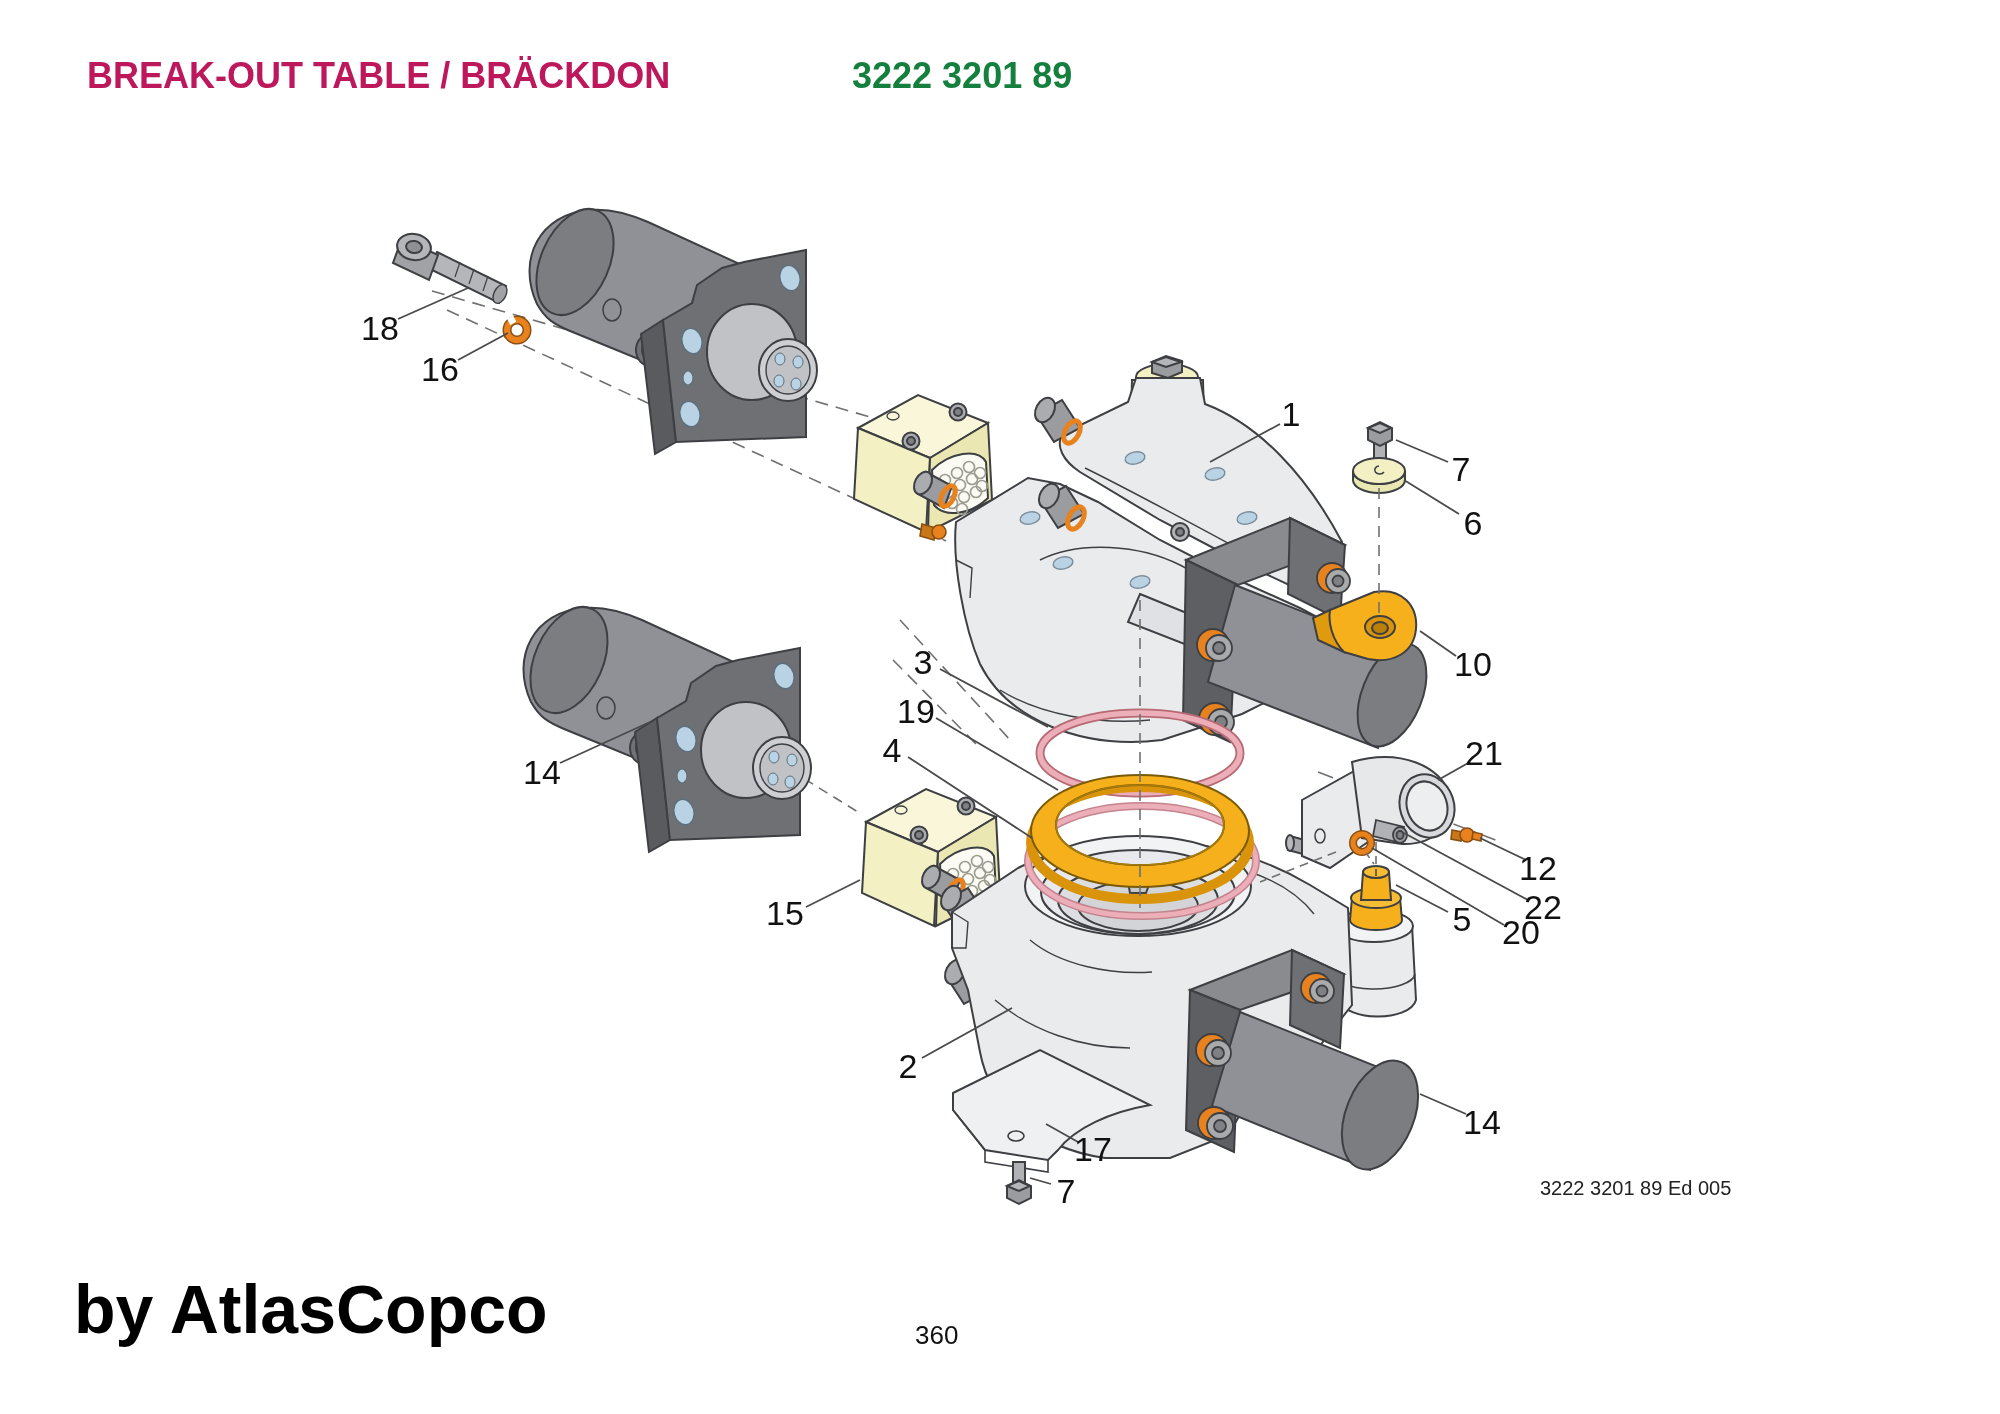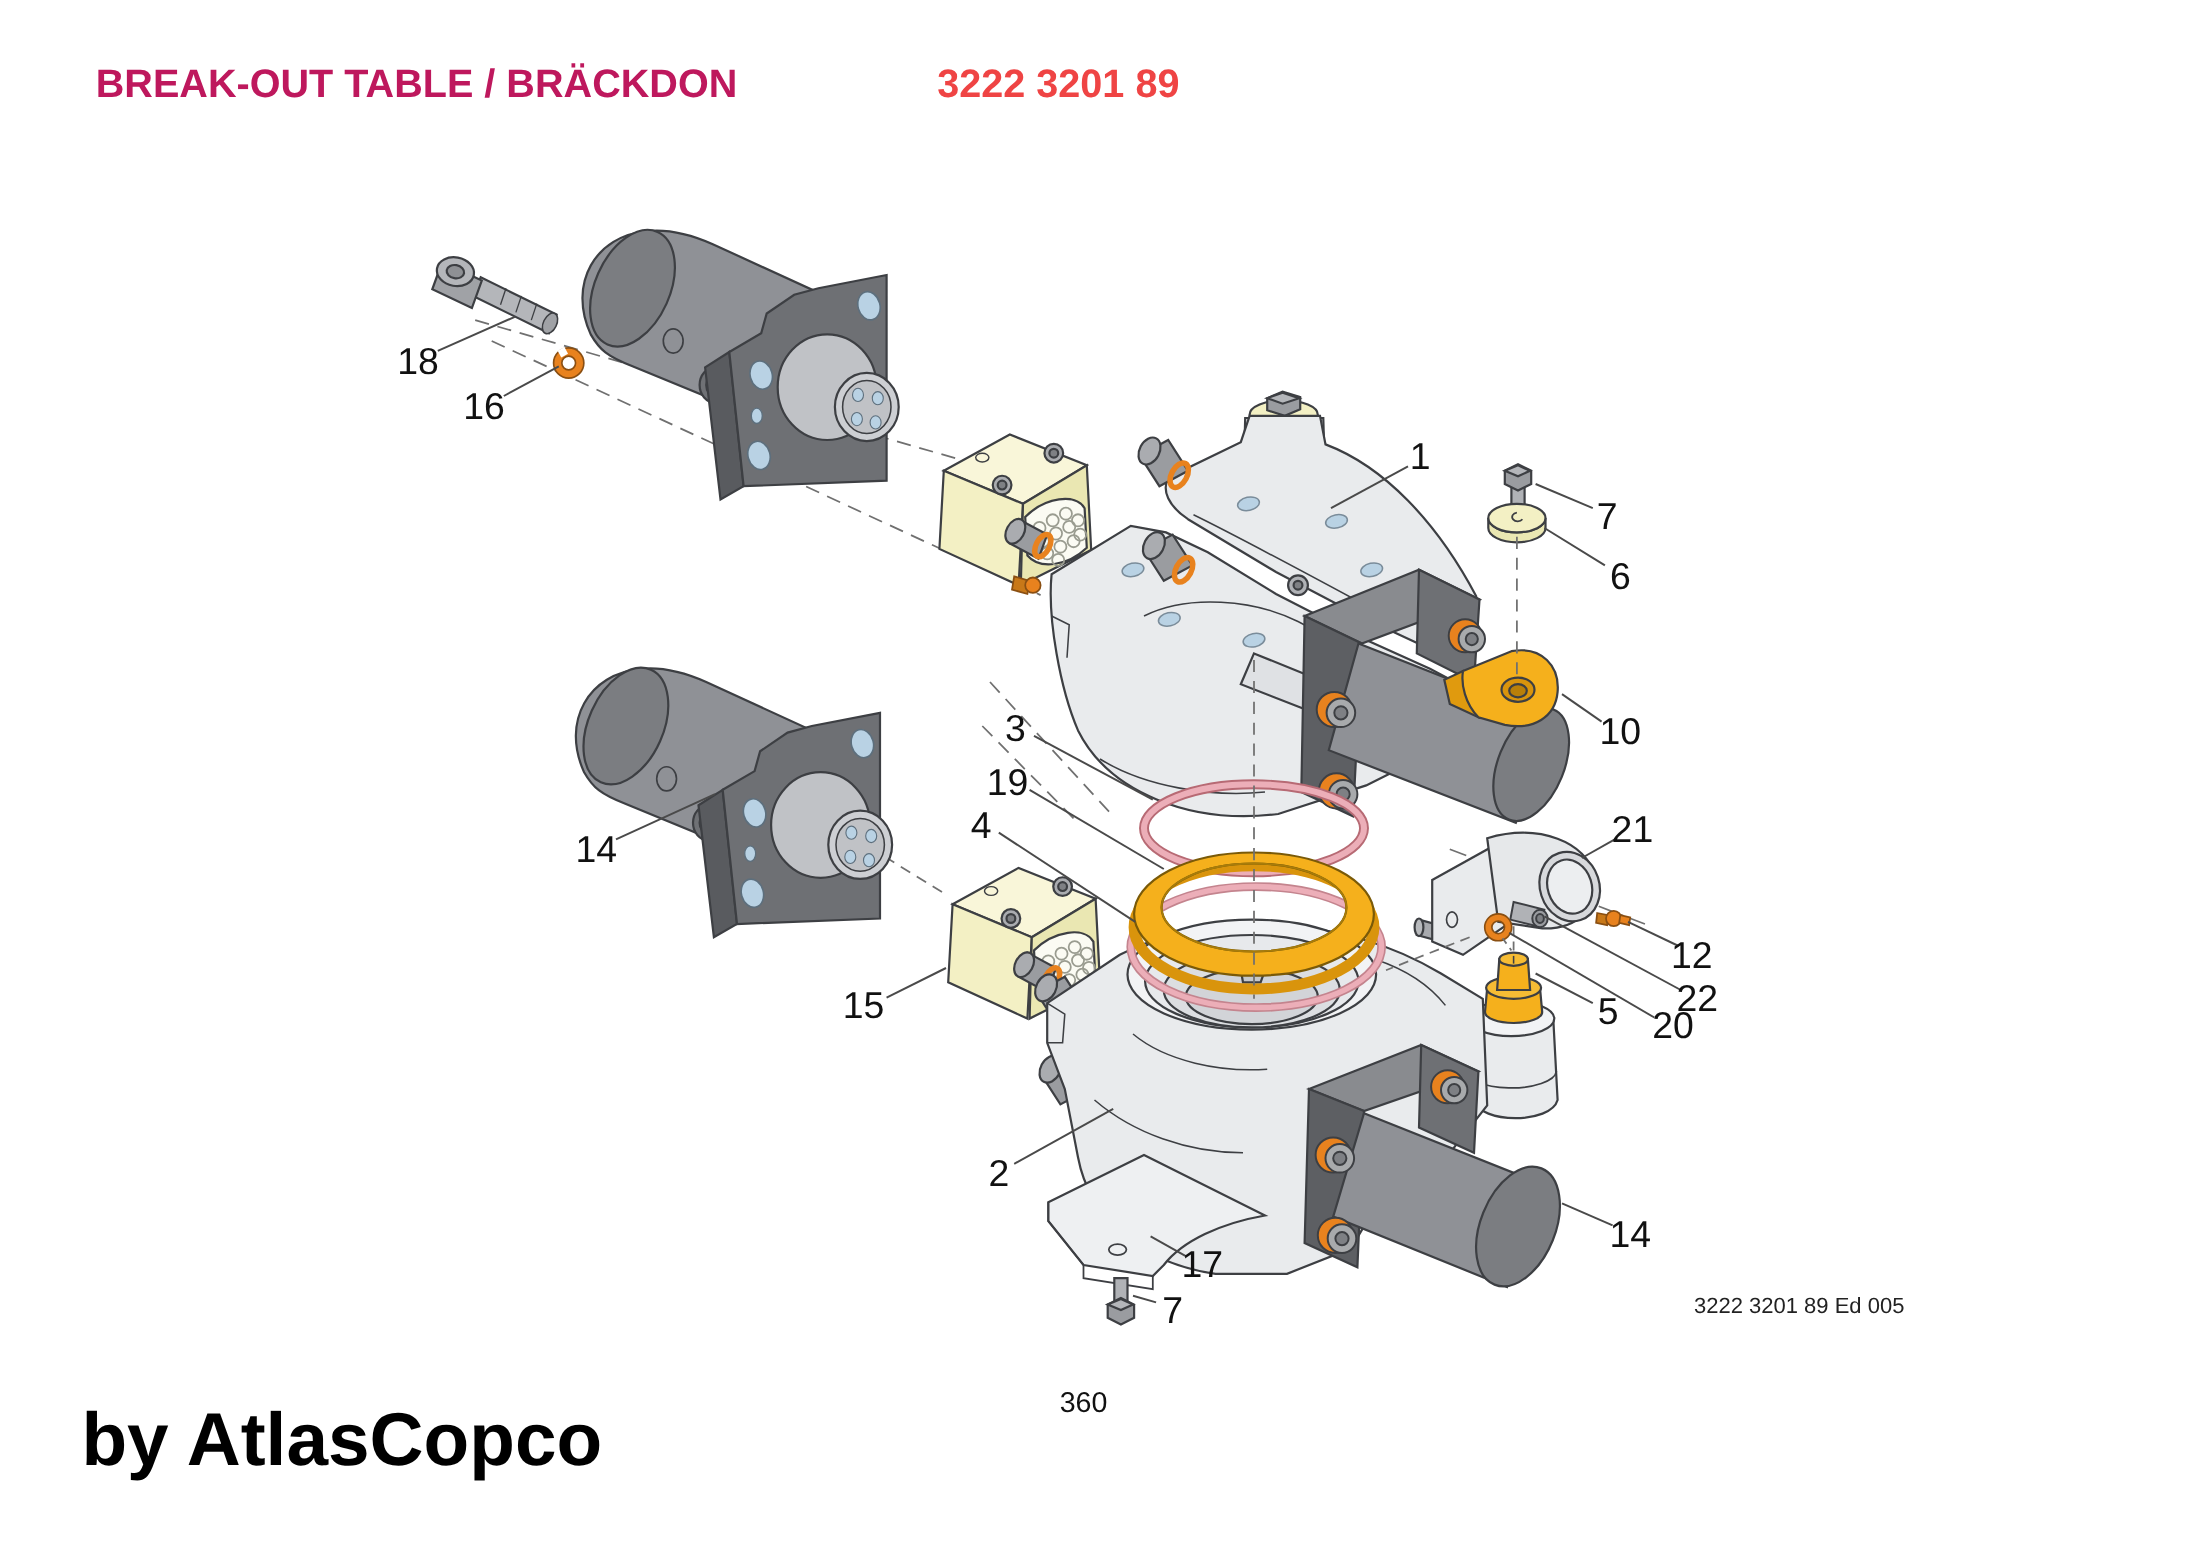--- a/index.html
+++ b/index.html
@@ -1,20 +1,20 @@
 <!DOCTYPE html>
 <html><head>
 <meta charset="utf-8">
 <style>
   html,body{margin:0;padding:0;background:#ffffff;}
   body{width:2000px;height:1414px;position:relative;font-family:"Liberation Sans",sans-serif;overflow:hidden;}
   .page{position:absolute;inset:0;background:#ffffff;}
   .hdr-title{position:absolute;left:87px;top:55px;font-size:36px;font-weight:bold;color:#be185d;letter-spacing:0px;}
-  .hdr-doc{position:absolute;left:852px;top:55px;font-size:36px;font-weight:bold;color:#ef4444;}
-  .ftr-page{position:absolute;left:915px;top:1260px;width:140px;text-align:center;font-size:26px;color:#111;}
+  .hdr-doc{position:absolute;left:852px;top:55px;font-size:36px;font-weight:bold;color:#15803d;}
+  .ftr-page{position:absolute;left:915px;top:1320px;width:140px;text-align:left;font-size:26px;color:#111;}
   .ftr-ed{position:absolute;left:1540px;top:1177px;font-size:20px;color:#222;text-align:center;}
   .ftr-brand{position:absolute;left:74px;top:1270px;font-size:68px;font-weight:700;color:#000;}
   svg{position:absolute;left:0;top:0;}
   .callout-text{font-family:"Liberation Sans",sans-serif;font-size:34px;fill:#111;}
 </style>
 </head>
 <body>
 
 <div class="page">
 

